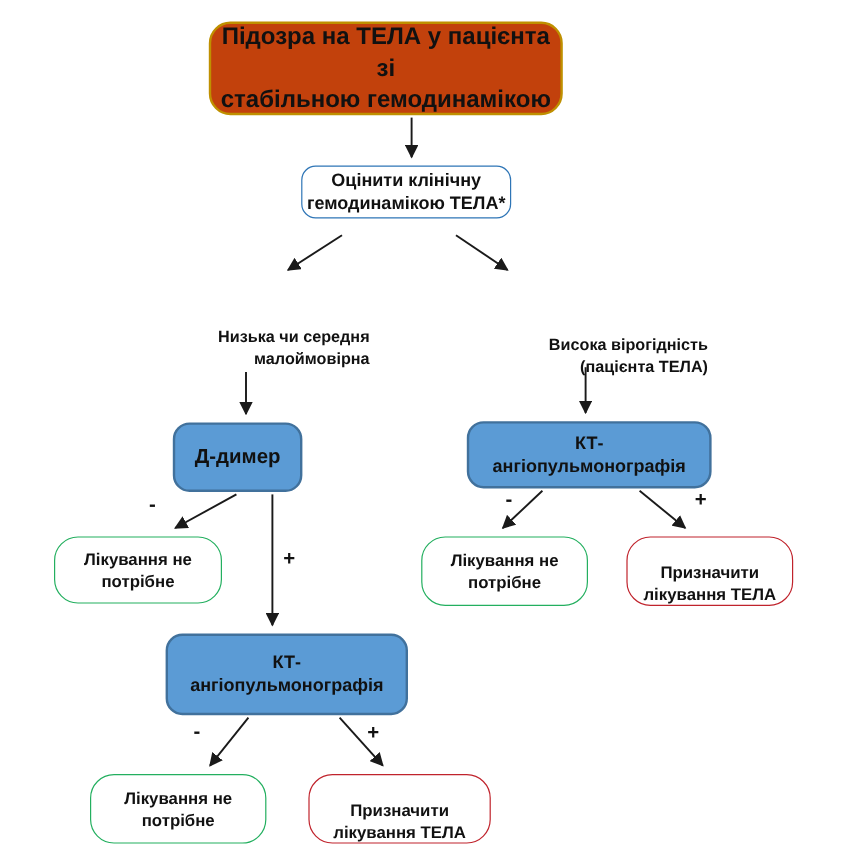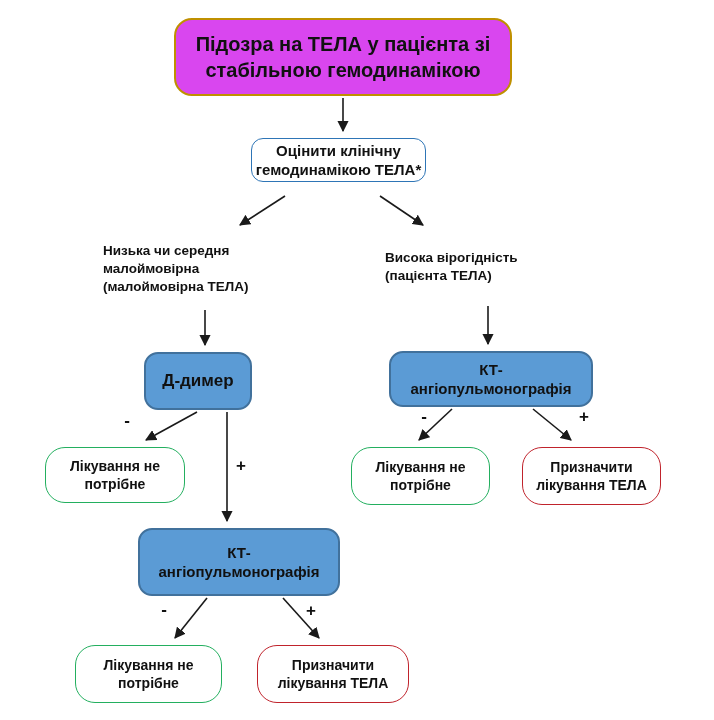--- a/index.html
+++ b/index.html
@@ -28,58 +28,59 @@
     justify-content: center;
     align-items: center;
     text-align: center;
     font-weight: bold;
     line-height: 1.3;
     box-sizing: border-box;
     color: #111;
   }
   .box span { display: block; }
   .b-title {
-    left: 174px; top: 18px; width: 338px; height: 78px;
-    background: #d946ef;
+    left: 174px; top: 18px; width: 295px; height: 78px;
+    background: #c2410c;
     border: 2px solid #BF9000;
     border-radius: 18px;
     font-size: 20px;
   }
   .b-assess {
     left: 251px; top: 138px; width: 175px; height: 44px;
     background: #ffffff;
     border: 1.5px solid #2E75B6;
     border-radius: 12px;
     font-size: 15px;
   }
   .branch-label {
     position: absolute;
-    text-align: left;
+    text-align: right;
     font-weight: bold;
     font-size: 13.5px;
     line-height: 1.35;
+    margin-top: 30px;
   }
   .branch-label span { display: block; }
   .label-low  { left: 103px; top: 242px; width: 205px; }
   .label-high { left: 385px; top: 249px; width: 205px; }
   .blue-box {
     background: #5B9BD5;
     border: 2px solid #41719C;
     border-radius: 14px;
   }
   .b-ddimer    { left: 144px; top: 352px; width: 108px; height: 58px; font-size: 17px; }
   .b-ct-right  { left: 389px; top: 351px; width: 204px; height: 56px; font-size: 15px; }
   .b-ct-bottom { left: 138px; top: 528px; width: 202px; height: 68px; font-size: 15px; }
   .outcome {
     background: #ffffff;
     border-radius: 20px;
     font-size: 14px;
   }
   .green-border { border: 1.5px solid #23AF5F; }
-  .red-border   { border: 1.5px solid #C0232C; }
+  .red-border   { border: 1.5px solid #C0232C; justify-content: flex-end; }
   .b-nt1 { left: 45px;  top: 447px; width: 140px; height: 56px; }
   .b-nt2 { left: 351px; top: 447px; width: 139px; height: 58px; }
   .b-t1  { left: 522px; top: 447px; width: 139px; height: 58px; }
   .b-nt3 { left: 75px;  top: 645px; width: 147px; height: 58px; }
   .b-t2  { left: 257px; top: 645px; width: 152px; height: 58px; }
   .sign {
     position: absolute;
     font-weight: bold;
     font-size: 17px;
     color: #111;
@@ -124,21 +125,20 @@
   </div>
 
   <div class="box b-assess">
     <span>Оцінити клінічну</span>
     <span>гемодинамікою ТЕЛА*</span>
   </div>
 
   <div class="branch-label label-low">
     <span>Низька чи середня</span>
     <span>малоймовірна</span>
-    <span>(малоймовірна ТЕЛА)</span>
   </div>
 
   <div class="branch-label label-high">
     <span>Висока вірогідність</span>
     <span>(пацієнта ТЕЛА)</span>
   </div>
 
   <div class="box blue-box b-ddimer">
     <span>Д-димер</span>
   </div>

